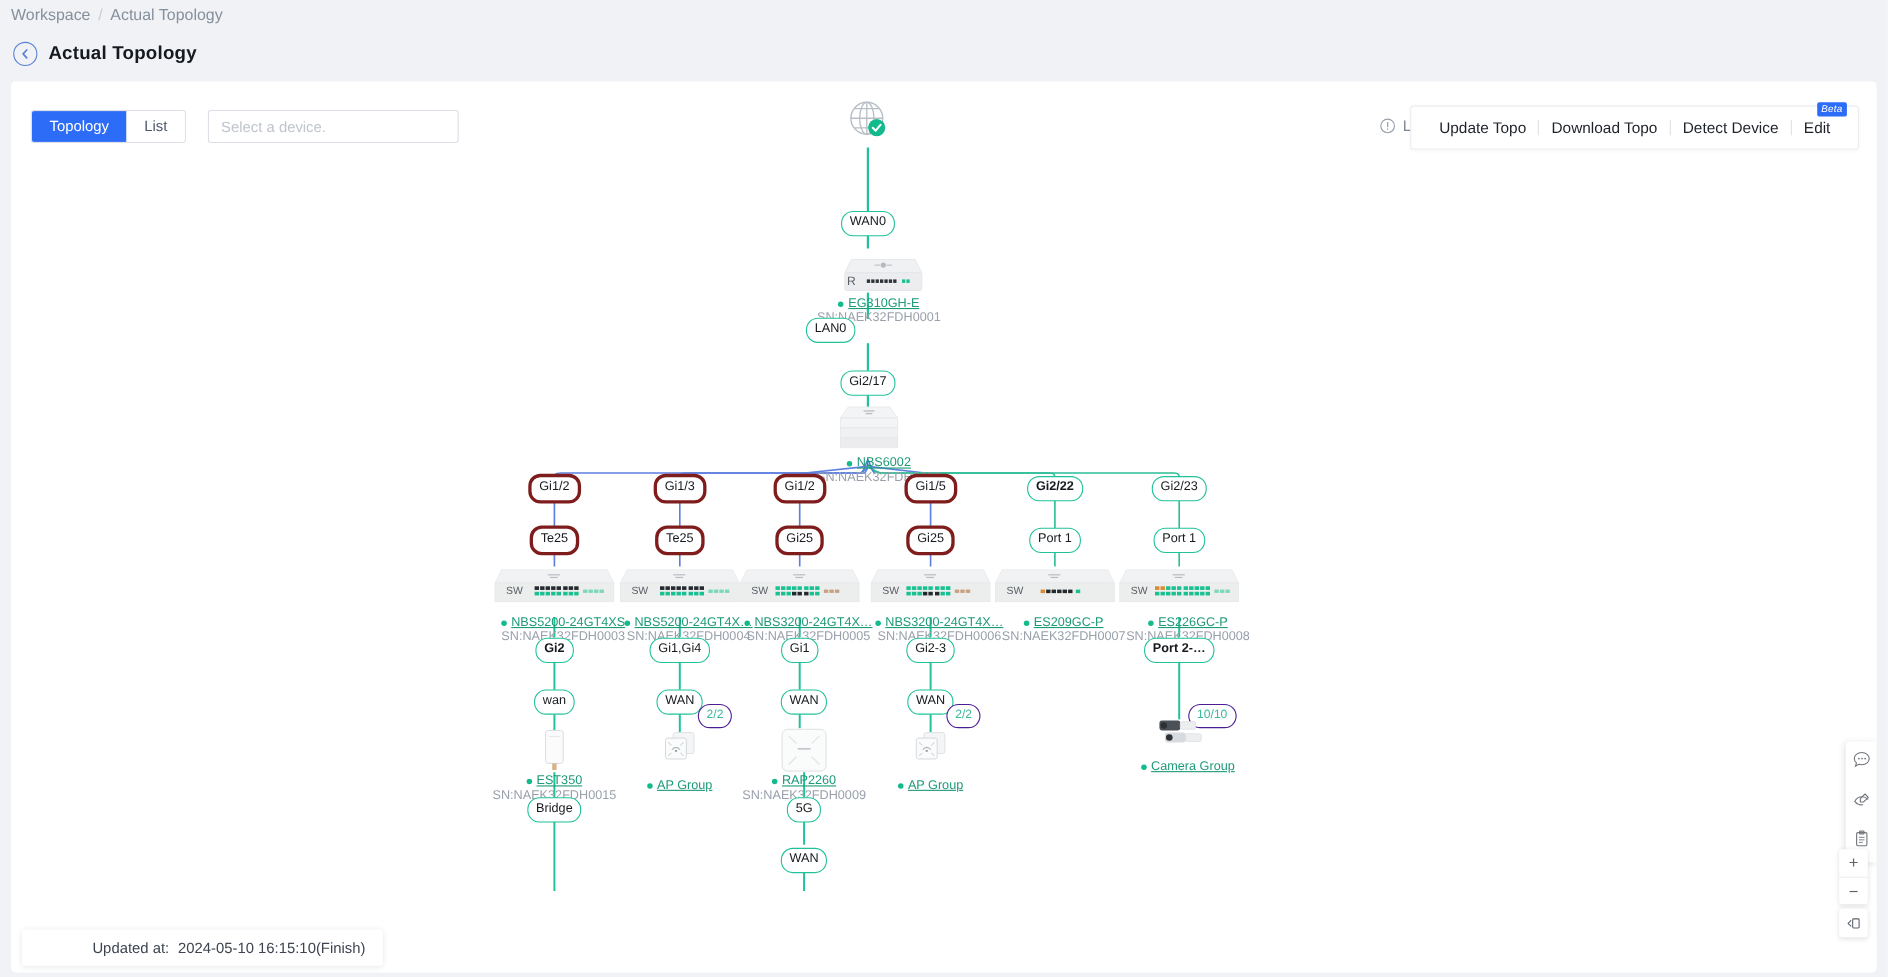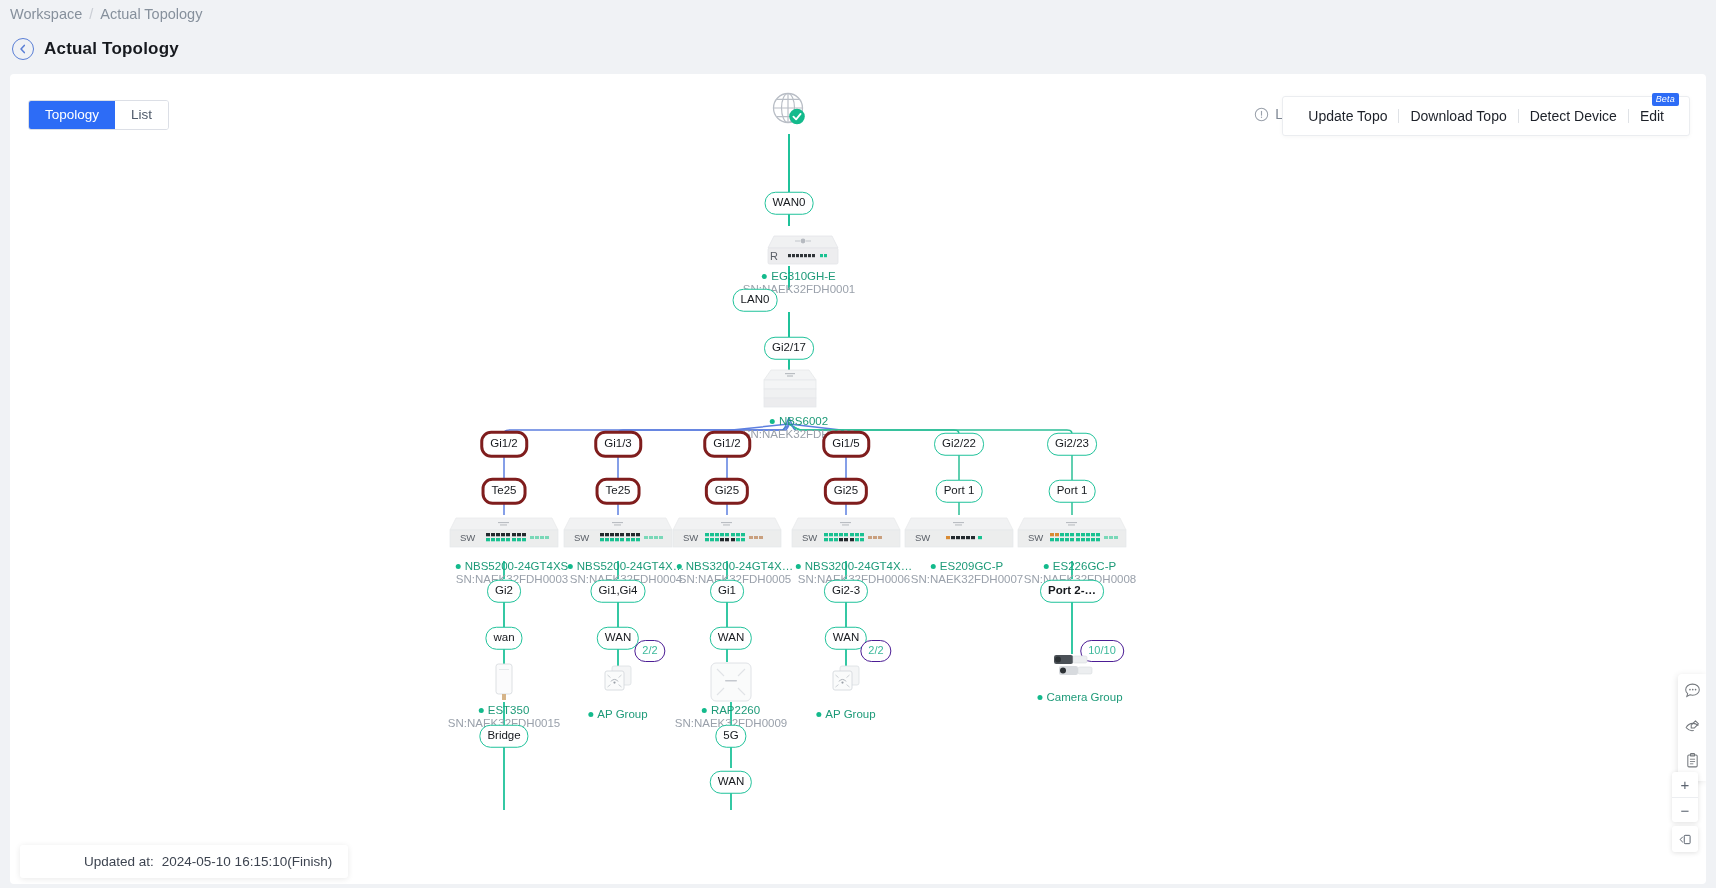--- a/index.html
+++ b/index.html
@@ -112,21 +112,21 @@
   .pill.green { border: 1px solid #1fc29a; color: #16191e; }
   .pill.count { border: 1px solid #4c1d95; color: #3bb89a; font-size: 11px; }
 
   
   .dev-label {
     position: absolute; transform: translateX(-50%);
     white-space: nowrap; text-align: center;
   }
   .dev-name {
     font-size: 11.5px; color: #1d9a78; display: flex;
-    align-items: center; justify-content: center; gap: 4px;
+    align-items: center; justify-content: center; gap: 4px; text-decoration: underline;
   }
   .dot { width: 5px; height: 5px; border-radius: 50%; background: #13ba8c; display: inline-block; }
   .dev-sn { font-size: 11.5px; color: #9aa1ab; margin-top: 1px; }
   .dev-name.grouplbl { color: #1d9a78; }
 
   
   .globe-wrap { position: absolute; transform: translate(-50%,-50%); }
 
   
   .float-tools {
@@ -184,20 +184,21 @@
   <div class="page-title">Actual Topology</div>
 </div>
 
 <div class="card">
 
   <div class="tabs">
     <div class="tab active">Topology</div>
     <div class="tab">List</div>
   </div>
 
+  <input class="device-select" type="text" placeholder="Select a device." style="">
 
   <div class="legend">
     <svg width="15" height="15" viewBox="0 0 16 16">
       <circle cx="8" cy="8" r="6.6" fill="none" stroke="#9aa1ab" stroke-width="1.1"></circle>
       <rect x="7.4" y="4.2" width="1.2" height="5" fill="#9aa1ab"></rect>
       <rect x="7.4" y="10.3" width="1.2" height="1.3" fill="#9aa1ab"></rect>
     </svg>
     <span class="legend-txt">Legend</span>
   </div>
 
@@ -338,21 +339,21 @@
           <span class="dot"></span>
           <span>NBS6002</span>
         </div>
       <div class="dev-sn">SN:NAEK32FDH0002</div>
     </div>
 
     <div class="pill blue" style="left:494px;  top:370px;">Gi1/2</div>
     <div class="pill blue" style="left:608px;  top:370px;">Gi1/3</div>
     <div class="pill blue" style="left:717px;  top:370px;">Gi1/2</div>
     <div class="pill blue" style="left:836px;  top:370px;">Gi1/5</div>
-    <div class="pill green" style="left:949px;  top:370px;">Gi2/22</div>
+    <div class="pill green" style="left:949px;  top:370px;font-weight:bold;">Gi2/22</div>
     <div class="pill green" style="left:1062px; top:370px;">Gi2/23</div>
 
     <div class="pill blue" style="left:494px;  top:417px;">Te25</div>
     <div class="pill blue" style="left:608px;  top:417px;">Te25</div>
     <div class="pill blue" style="left:717px;  top:417px;">Gi25</div>
     <div class="pill blue" style="left:836px;  top:417px;">Gi25</div>
     <div class="pill green" style="left:949px;  top:417px;">Port 1</div>
     <div class="pill green" style="left:1062px; top:417px;">Port 1</div>
 
     <div class="node" style="left:438px; top:441px;">
@@ -604,21 +605,21 @@
       <div style="position:absolute; left:12px; top:17px; font-size:9.5px; color:#5b6068;">SW</div>
     </div>
     <div class="dev-label" style="left:1070px; top:486px;">
       <div class="dev-name">
           <span class="dot"></span>
           <span>ES226GC-P</span>
         </div>
       <div class="dev-sn">SN:NAEK32FDH0008</div>
     </div>
 
-    <div class="pill green" style="left:494px;  top:517px;">Gi2</div>
+    <div class="pill green" style="left:494px;  top:517px;font-weight:bold;">Gi2</div>
     <div class="pill green" style="left:608px;  top:517px;">Gi1,Gi4</div>
     <div class="pill green" style="left:717px;  top:517px;">Gi1</div>
     <div class="pill green" style="left:836px;  top:517px;">Gi2-3</div>
     <div class="pill green" style="left:1062px; top:517px;font-weight:bold;">Port 2-…</div>
 
     <div class="pill green" style="left:494px; top:564px;">wan</div>
     <div class="pill green" style="left:608px; top:564px;">WAN</div>
     <div class="pill green" style="left:721px; top:564px;">WAN</div>
     <div class="pill green" style="left:836px; top:564px;">WAN</div>
 

